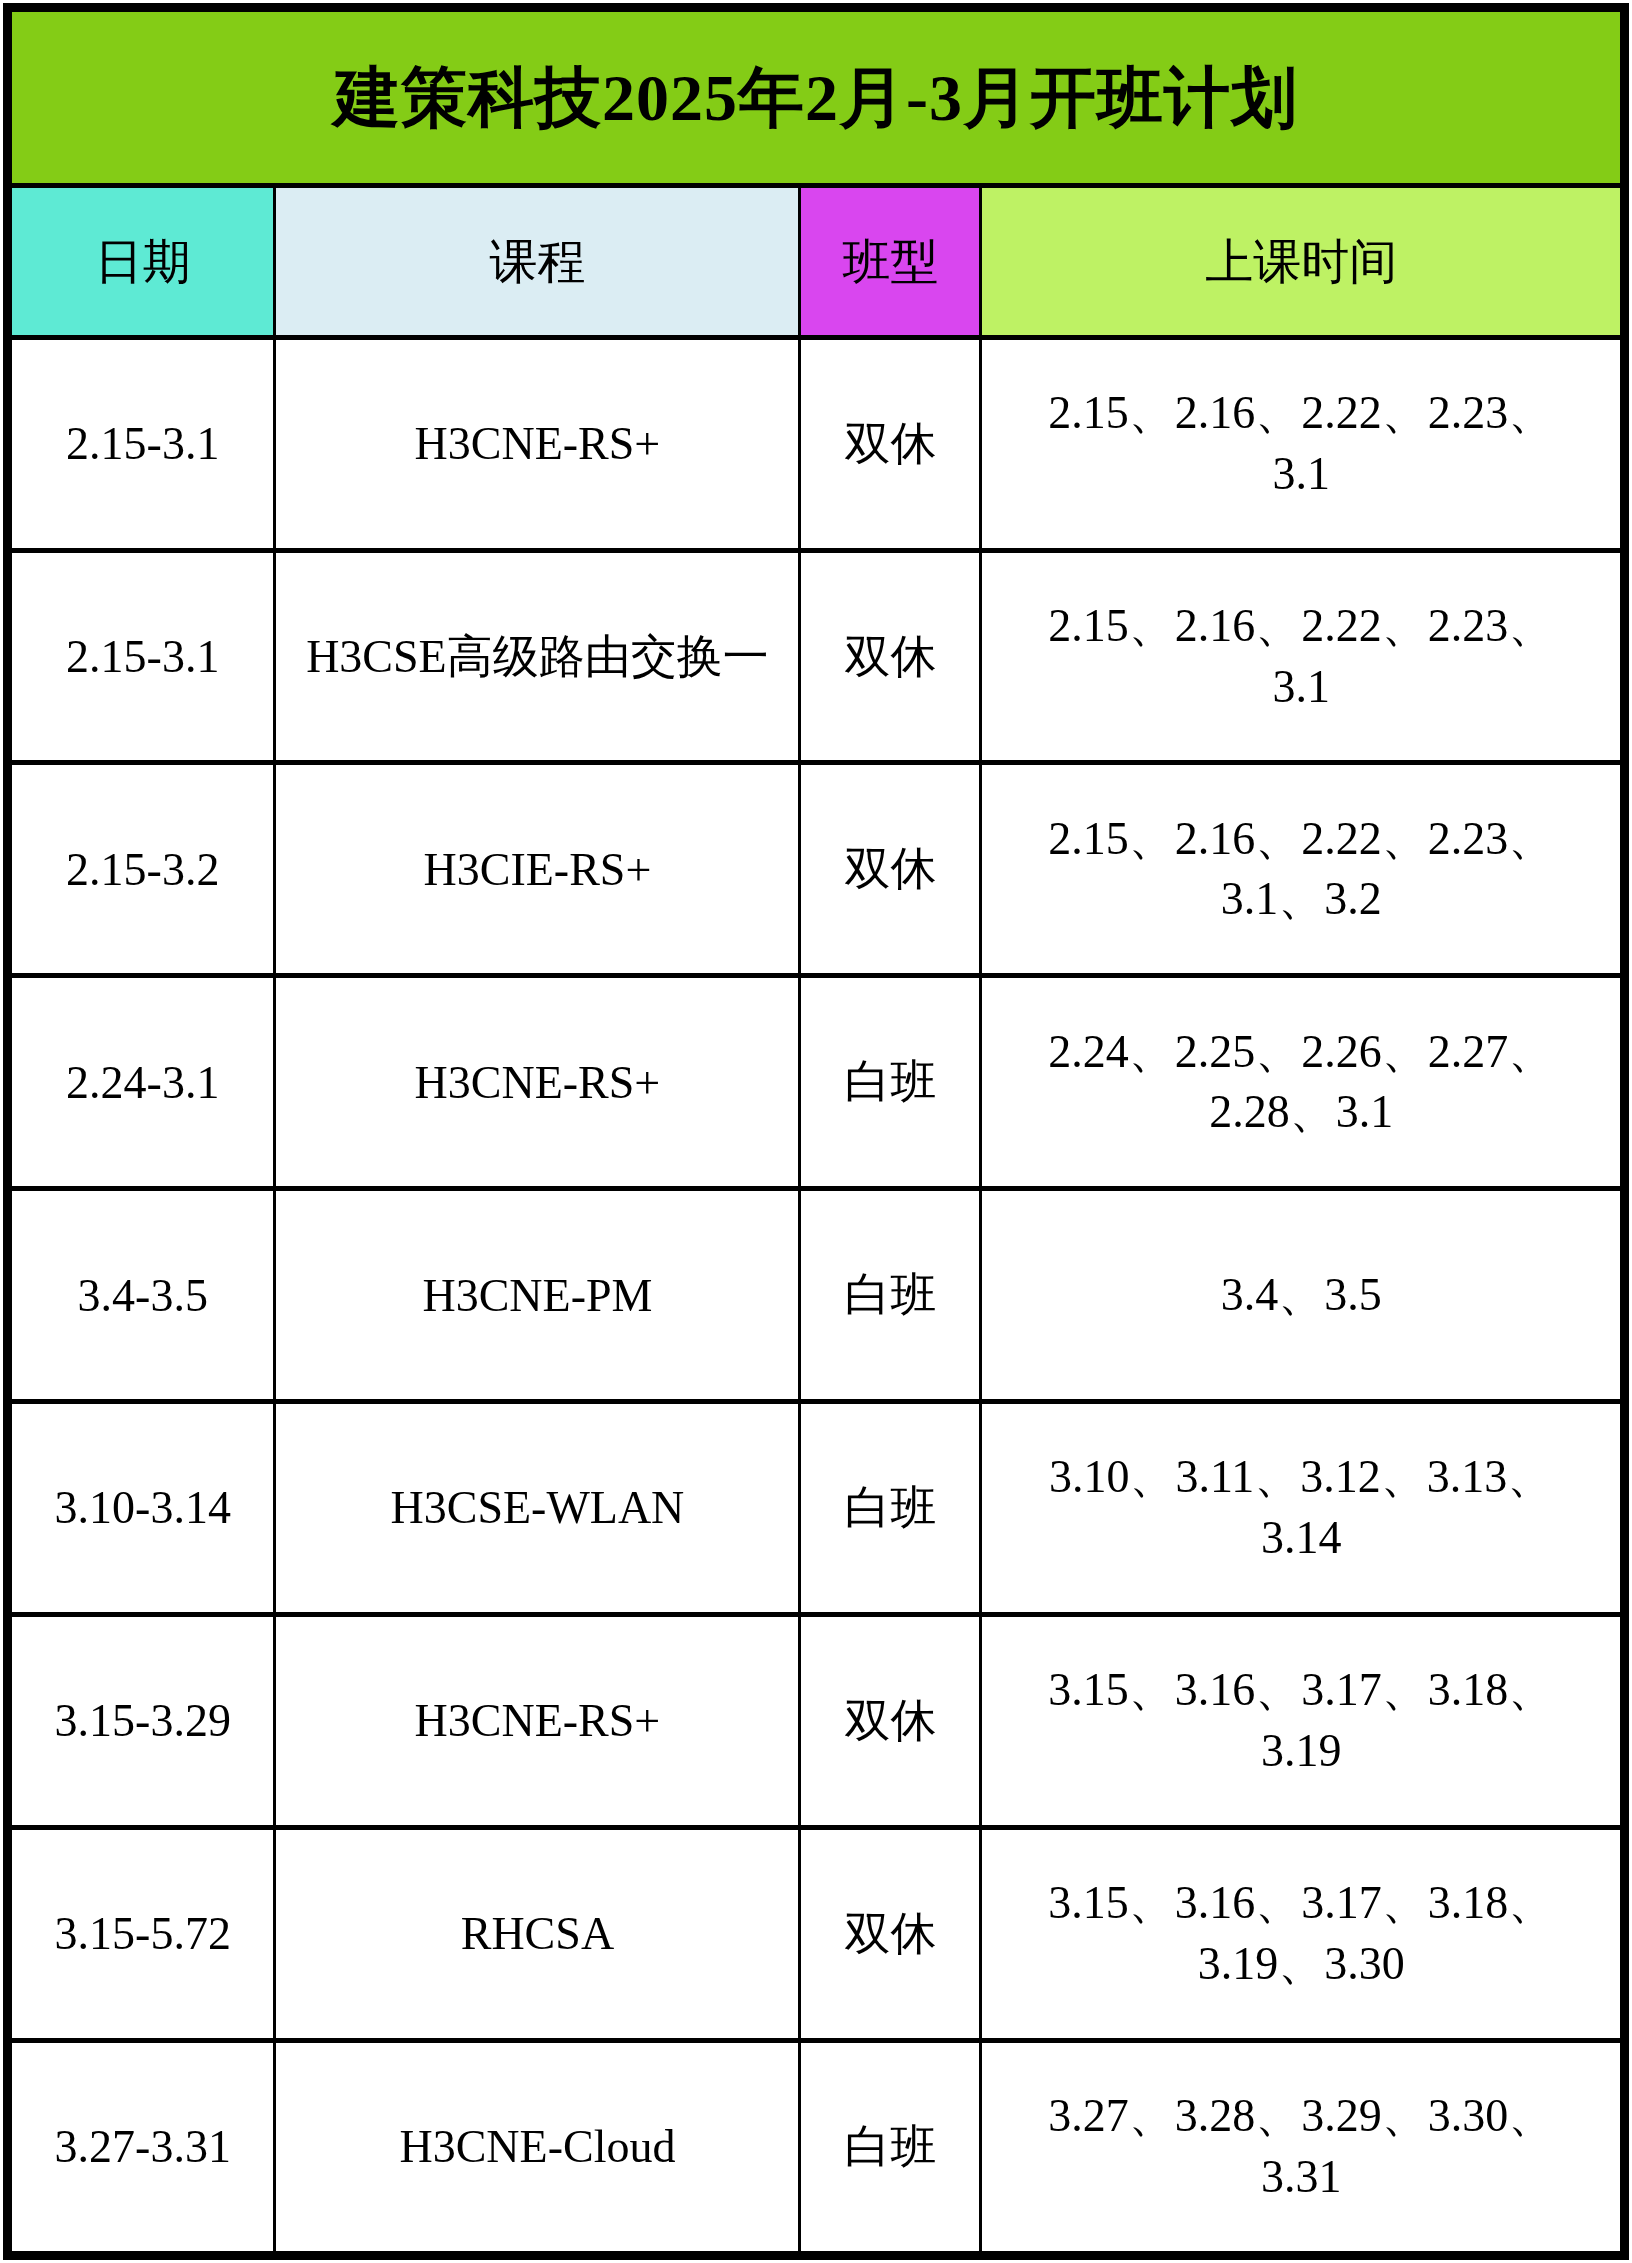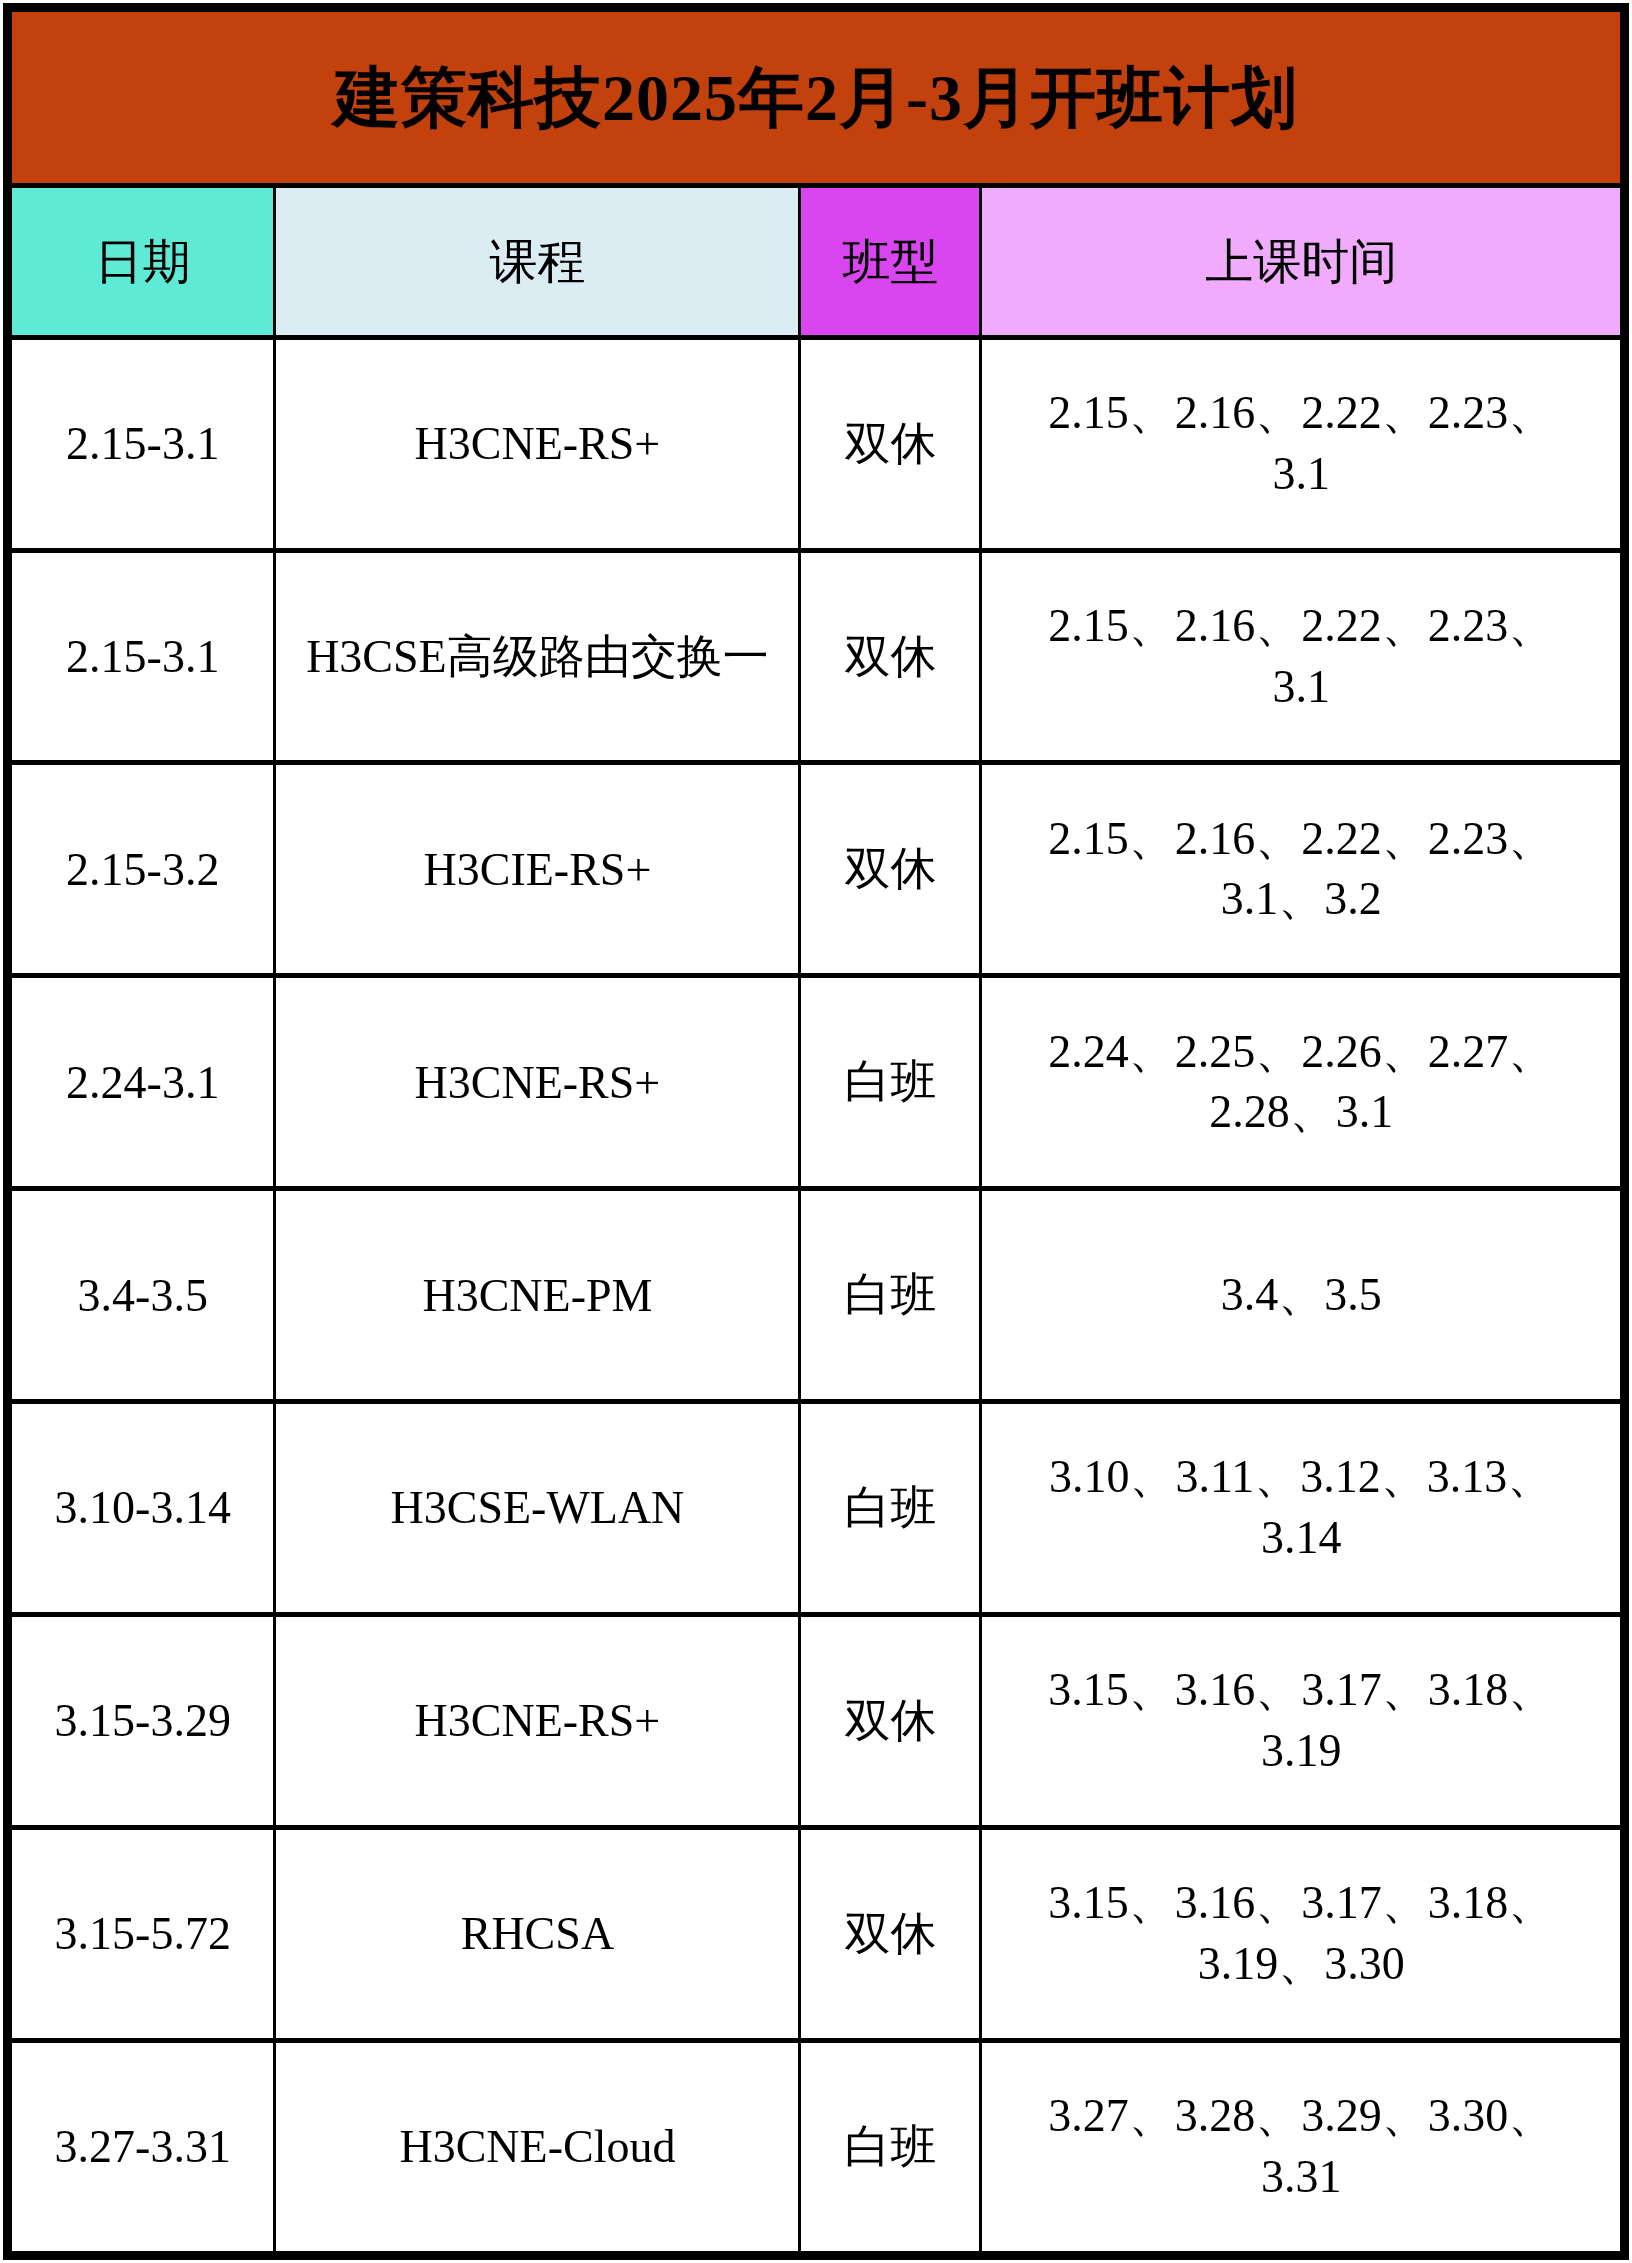--- a/index.html
+++ b/index.html
@@ -59,27 +59,27 @@
 <div class="sheet">
   <table class="schedule">
     <colgroup>
       <col style="width:266px">
       <col style="width:522px">
       <col style="width:180px">
       <col style="width:640px">
     </colgroup>
     <tbody>
       <tr class="title-row">
-        <th colspan="4" style="background:#c2410c">建策科技2025年2月-3月开班计划</th>
+        <th colspan="4" style="background:#84cc16">建策科技2025年2月-3月开班计划</th>
       </tr>
       <tr class="header-row">
         <td style="background:#5eead4">日期</td>
         <td style="background:#DBEDF3">课程</td>
         <td style="background:#d946ef">班型</td>
-        <td style="background:#f0abfc">上课时间</td>
+        <td style="background:#bef264">上课时间</td>
       </tr>
 
       <tr class="data-row">
         <td class="date-cell">2.15-3.1</td>
         <td class="course-cell">H3CNE-RS+</td>
         <td class="class-type-cell">双休</td>
         <td class="times-cell">2.15、2.16、2.22、2.23、
 3.1</td>
       </tr>
       <tr class="data-row">

